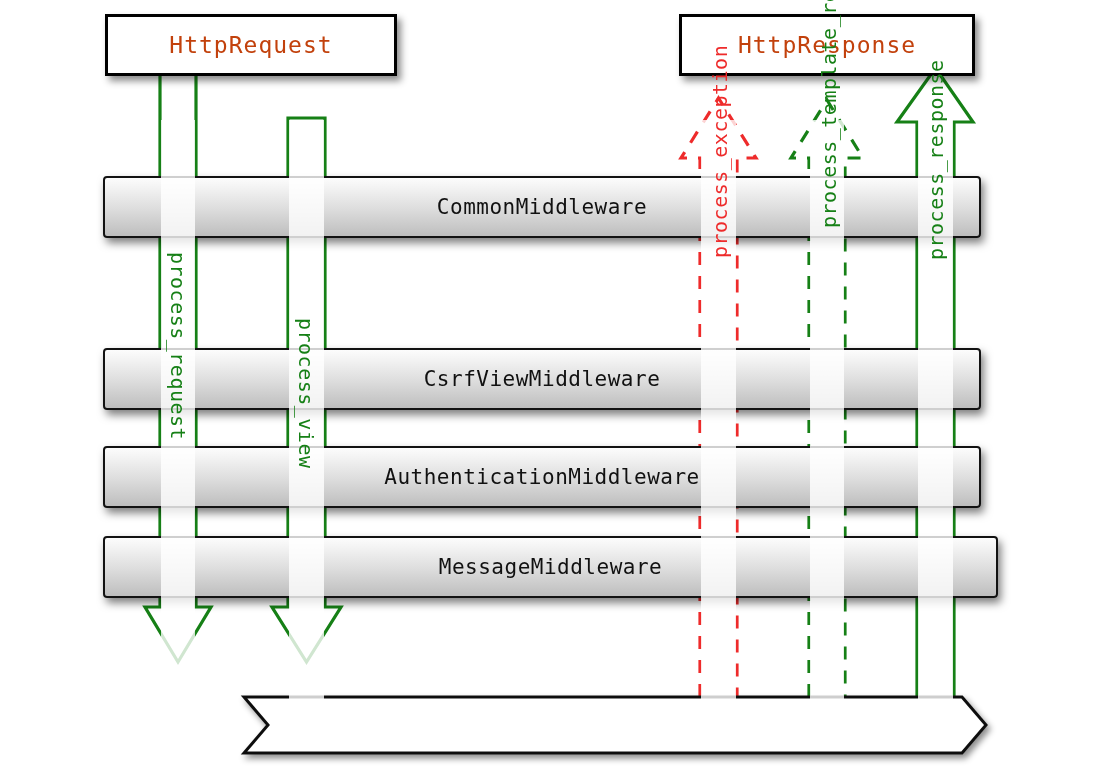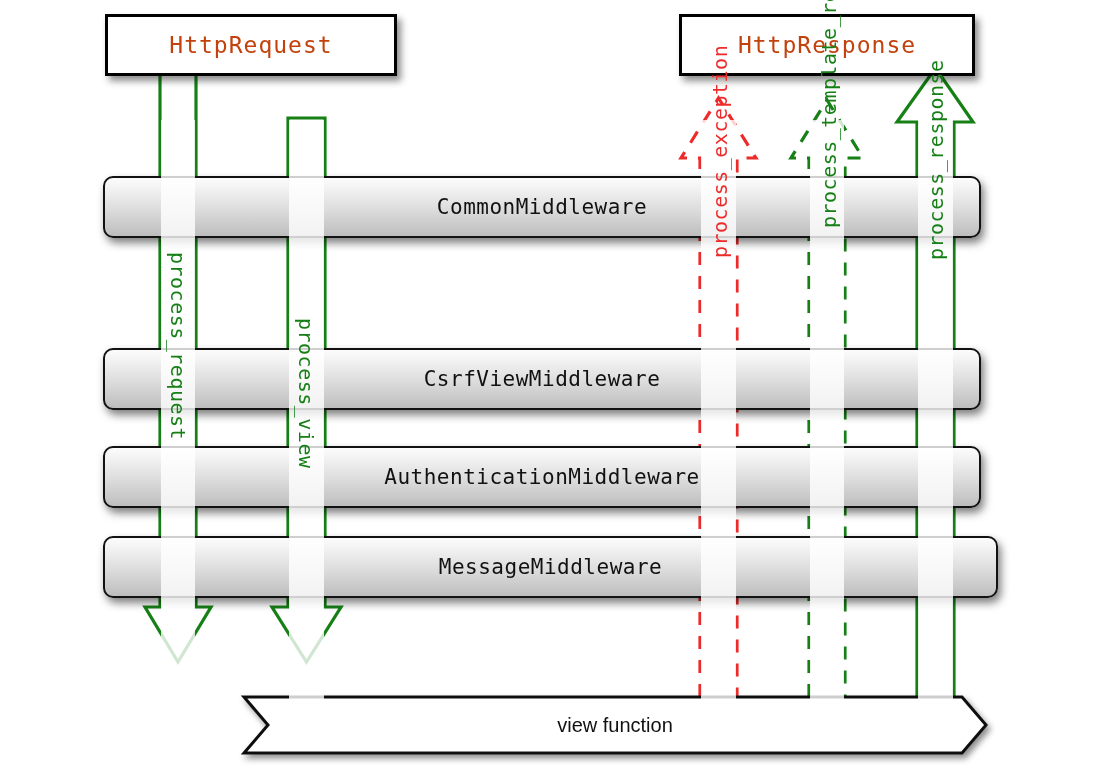--- a/index.html
+++ b/index.html
@@ -14,21 +14,21 @@
     display:flex;align-items:center;justify-content:center;
     font-family:"DejaVu Sans Mono",monospace;
     font-size:23px;letter-spacing:1px;color:#c2410c;
     z-index:40;
   }
   #box-request{left:105px;top:14px;width:286px;height:56px;}
   #box-response{left:679px;top:14px;width:290px;height:56px;}
 
   .mwbar{
     position:absolute;left:103px;width:874px;height:58px;
-    border:2px solid #121212;border-radius:10px;
+    border:2px solid #121212;border-radius:4px;
     background:linear-gradient(to bottom,#fcfcfc 0%,#f2f2f2 18%,#dcdcdc 55%,#c6c6c6 88%,#bdbdbd 100%);
     box-shadow:3px 5px 9px rgba(0,0,0,0.5);
     z-index:10;
   }
   .mwbar .lbl{
     position:absolute;left:0;top:0;width:100%;height:100%;
     display:flex;align-items:center;justify-content:center;
     font-family:"DejaVu Sans Mono",monospace;font-size:21px;color:#111;
     letter-spacing:0.5px;
   }
@@ -105,23 +105,20 @@
 
     <g>
       <path d="M917,697 L917,122 L897,122 L935.5,68 L973,122 L954,122 L954,697" fill="none" stroke="#168016" stroke-width="3.2" stroke-linejoin="miter"></path>
     </g>
 
     <g filter="url(#softshadow)">
       <path d="M244,697 L962,697 L986,725 L962,753 L244,753 L268,725 Z" fill="#ffffff" stroke="#111111" stroke-width="3"></path>
     </g>
   </svg>
 
-  <div class="vf">
-    <span class="vftext">view function</span>
-  </div>
 
   <div class="endbox" id="box-request">
     <span>HttpRequest</span>
   </div>
   <div class="endbox" id="box-response">
     <span>HttpResponse</span>
   </div>
 
   <div class="vlabel down green" style="left:166px;top:252px;">process_request</div>
 

